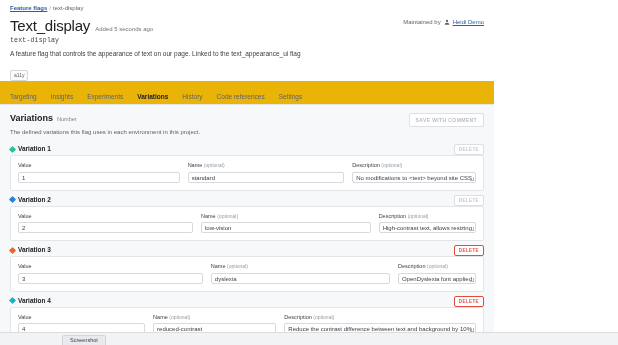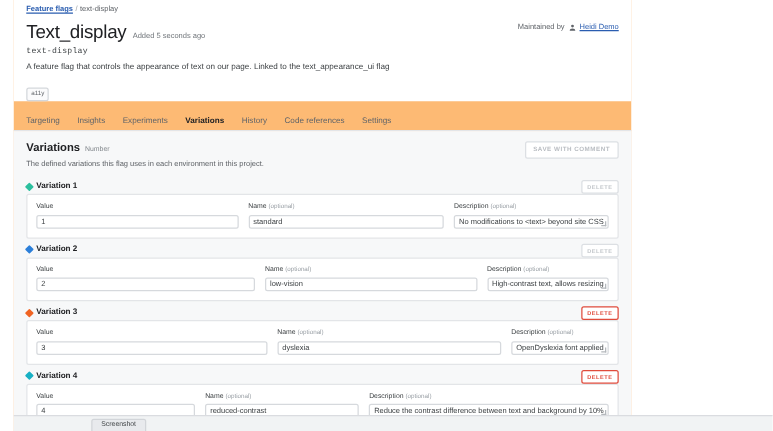--- a/index.html
+++ b/index.html
@@ -5,21 +5,21 @@
   * { box-sizing: border-box; }
   html, body {
     margin: 0; padding: 0;
     width: 618px; height: 345px;
     overflow: hidden;
     background: #ffffff;
     font-family: "Liberation Sans", sans-serif;
     color: #202124;
     -webkit-font-smoothing: antialiased;
   }
-  .page { position: relative; width: 494px; height: 345px; background: #fdba74; margin-left: 11px; }
+  .page { position: relative; width: 494px; height: 345px; background: #eab308; }
 
   
   .header { padding: 4px 10px 0 10px; background: #fff; position: relative; }
   .breadcrumb { font-size: 6px; color: #6b7280; line-height: 9px; }
   .breadcrumb a {
     color: #2a5db0; text-decoration: underline; font-weight: 600;
   }
   .breadcrumb .sep { color: #9aa0a6; margin: 0 2px; }
   .breadcrumb .crumb-current { color: #5f6368; }
 

